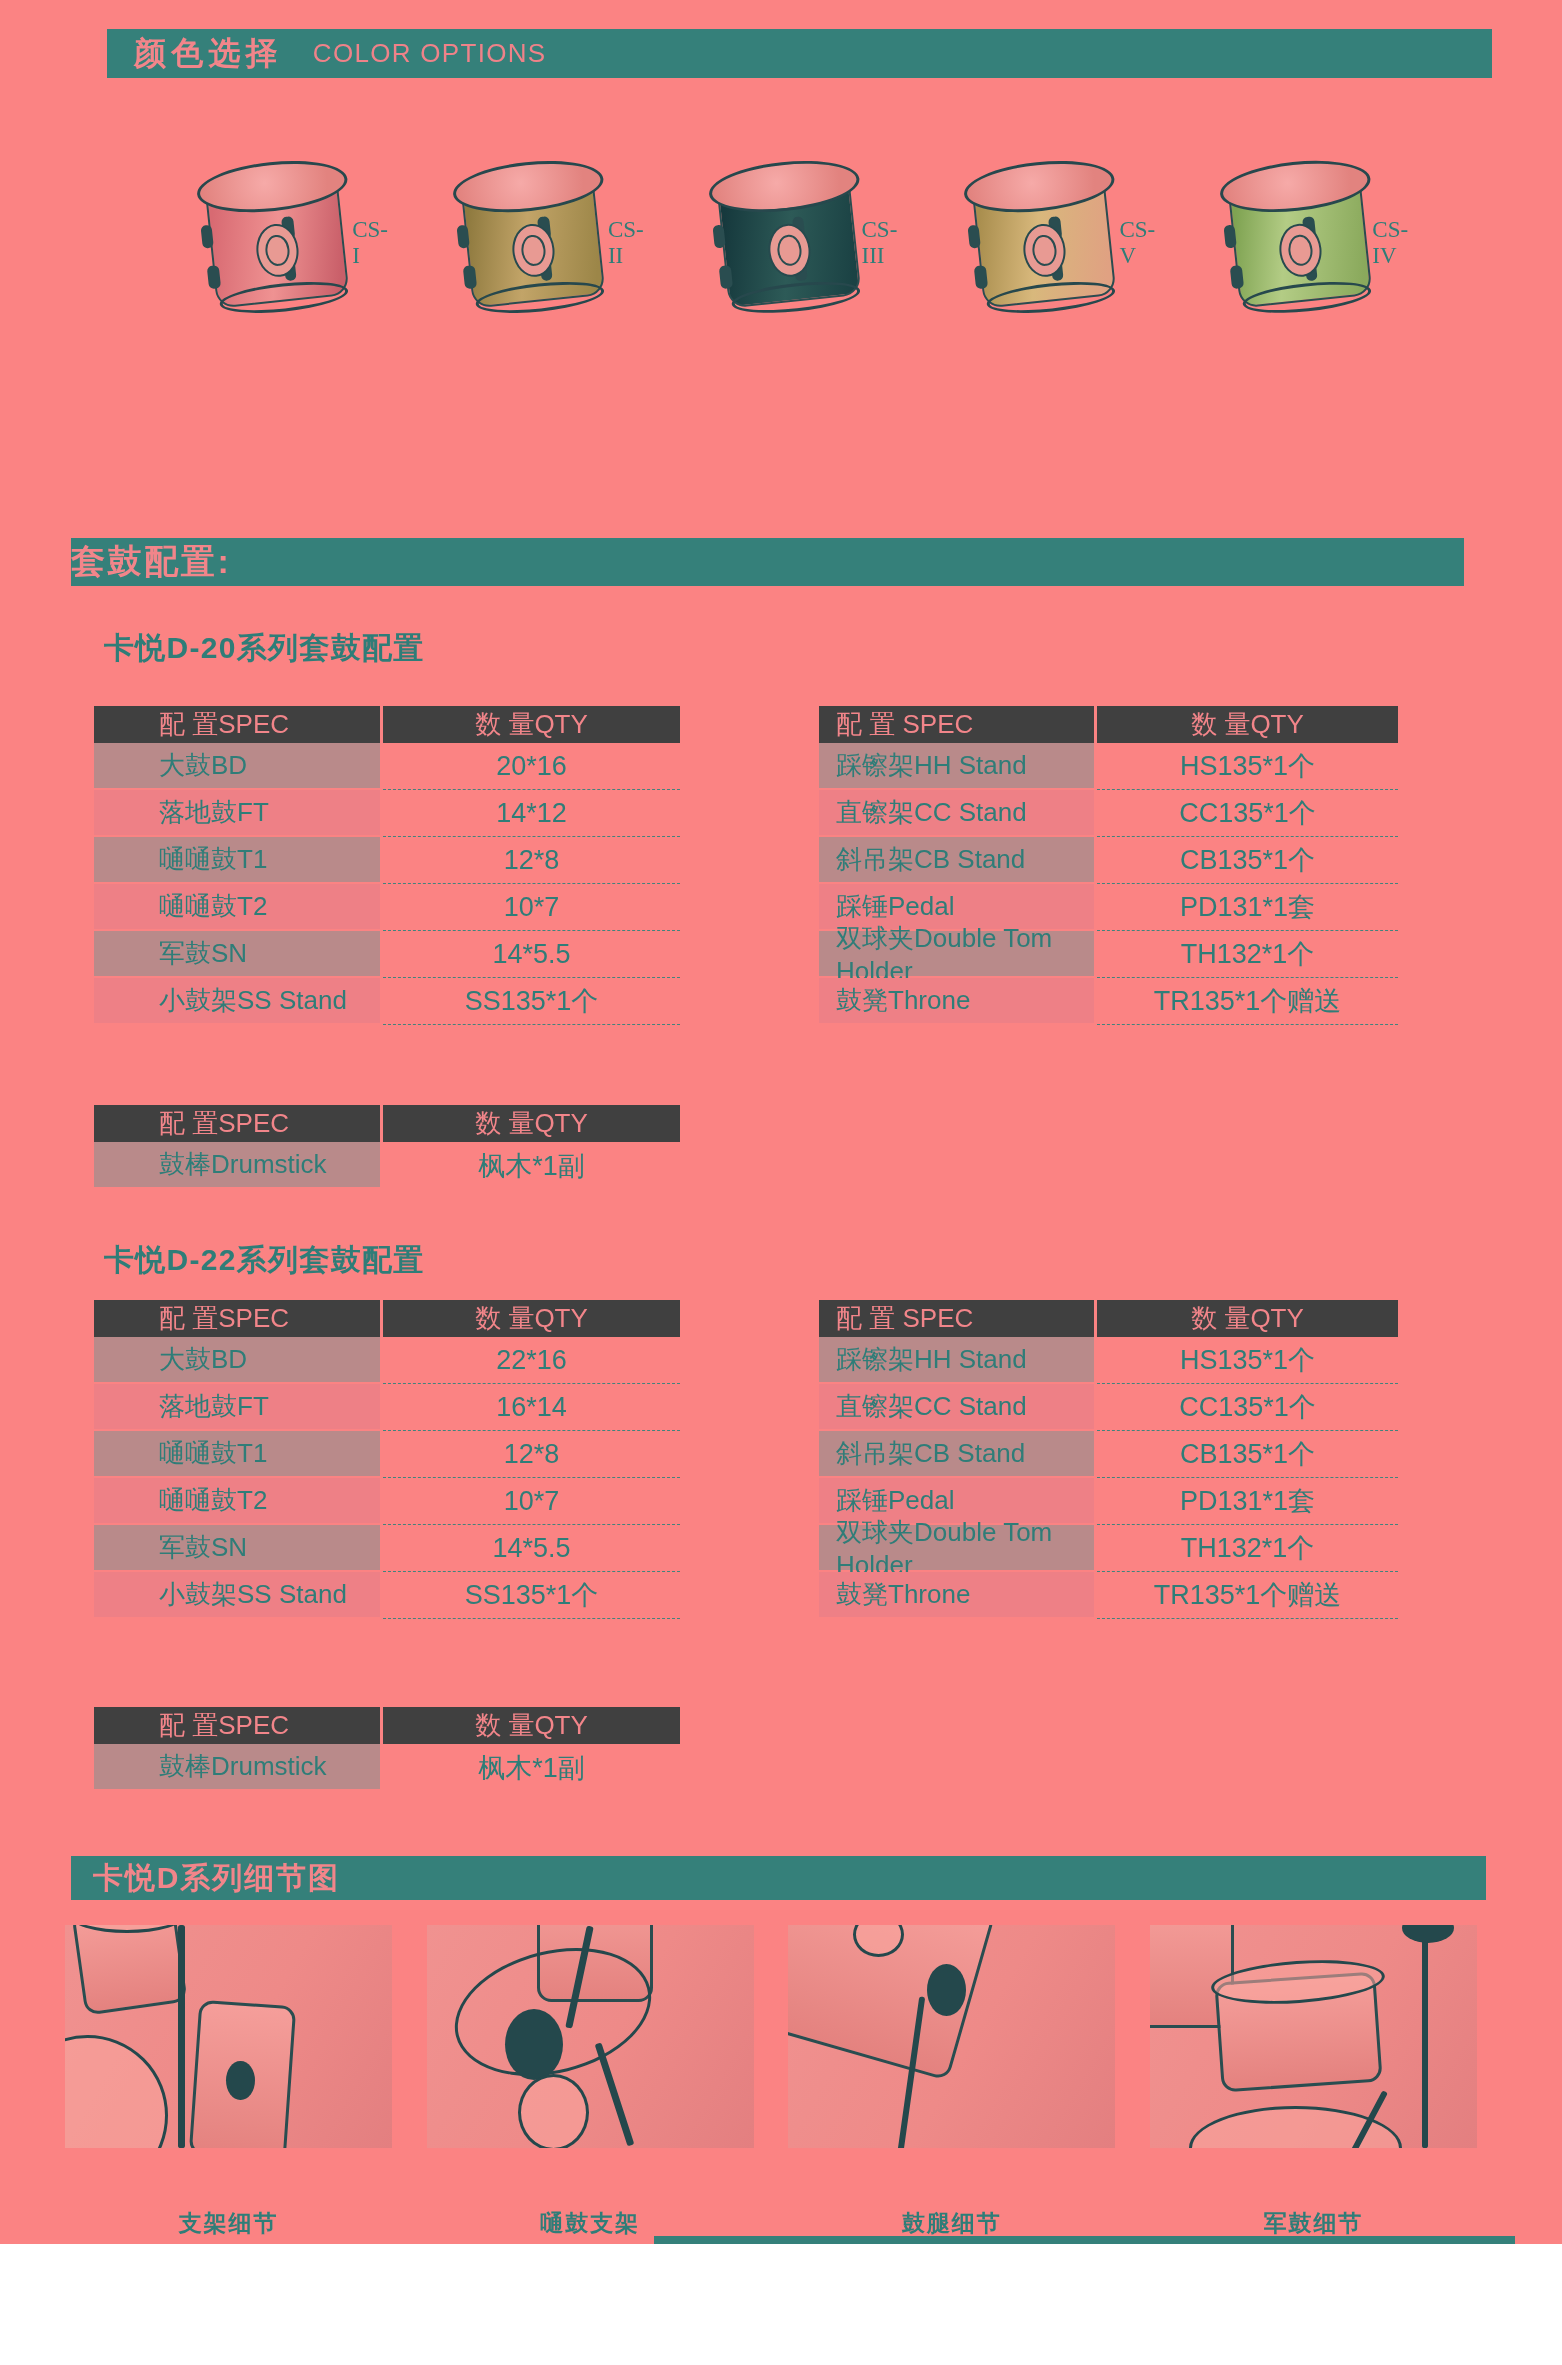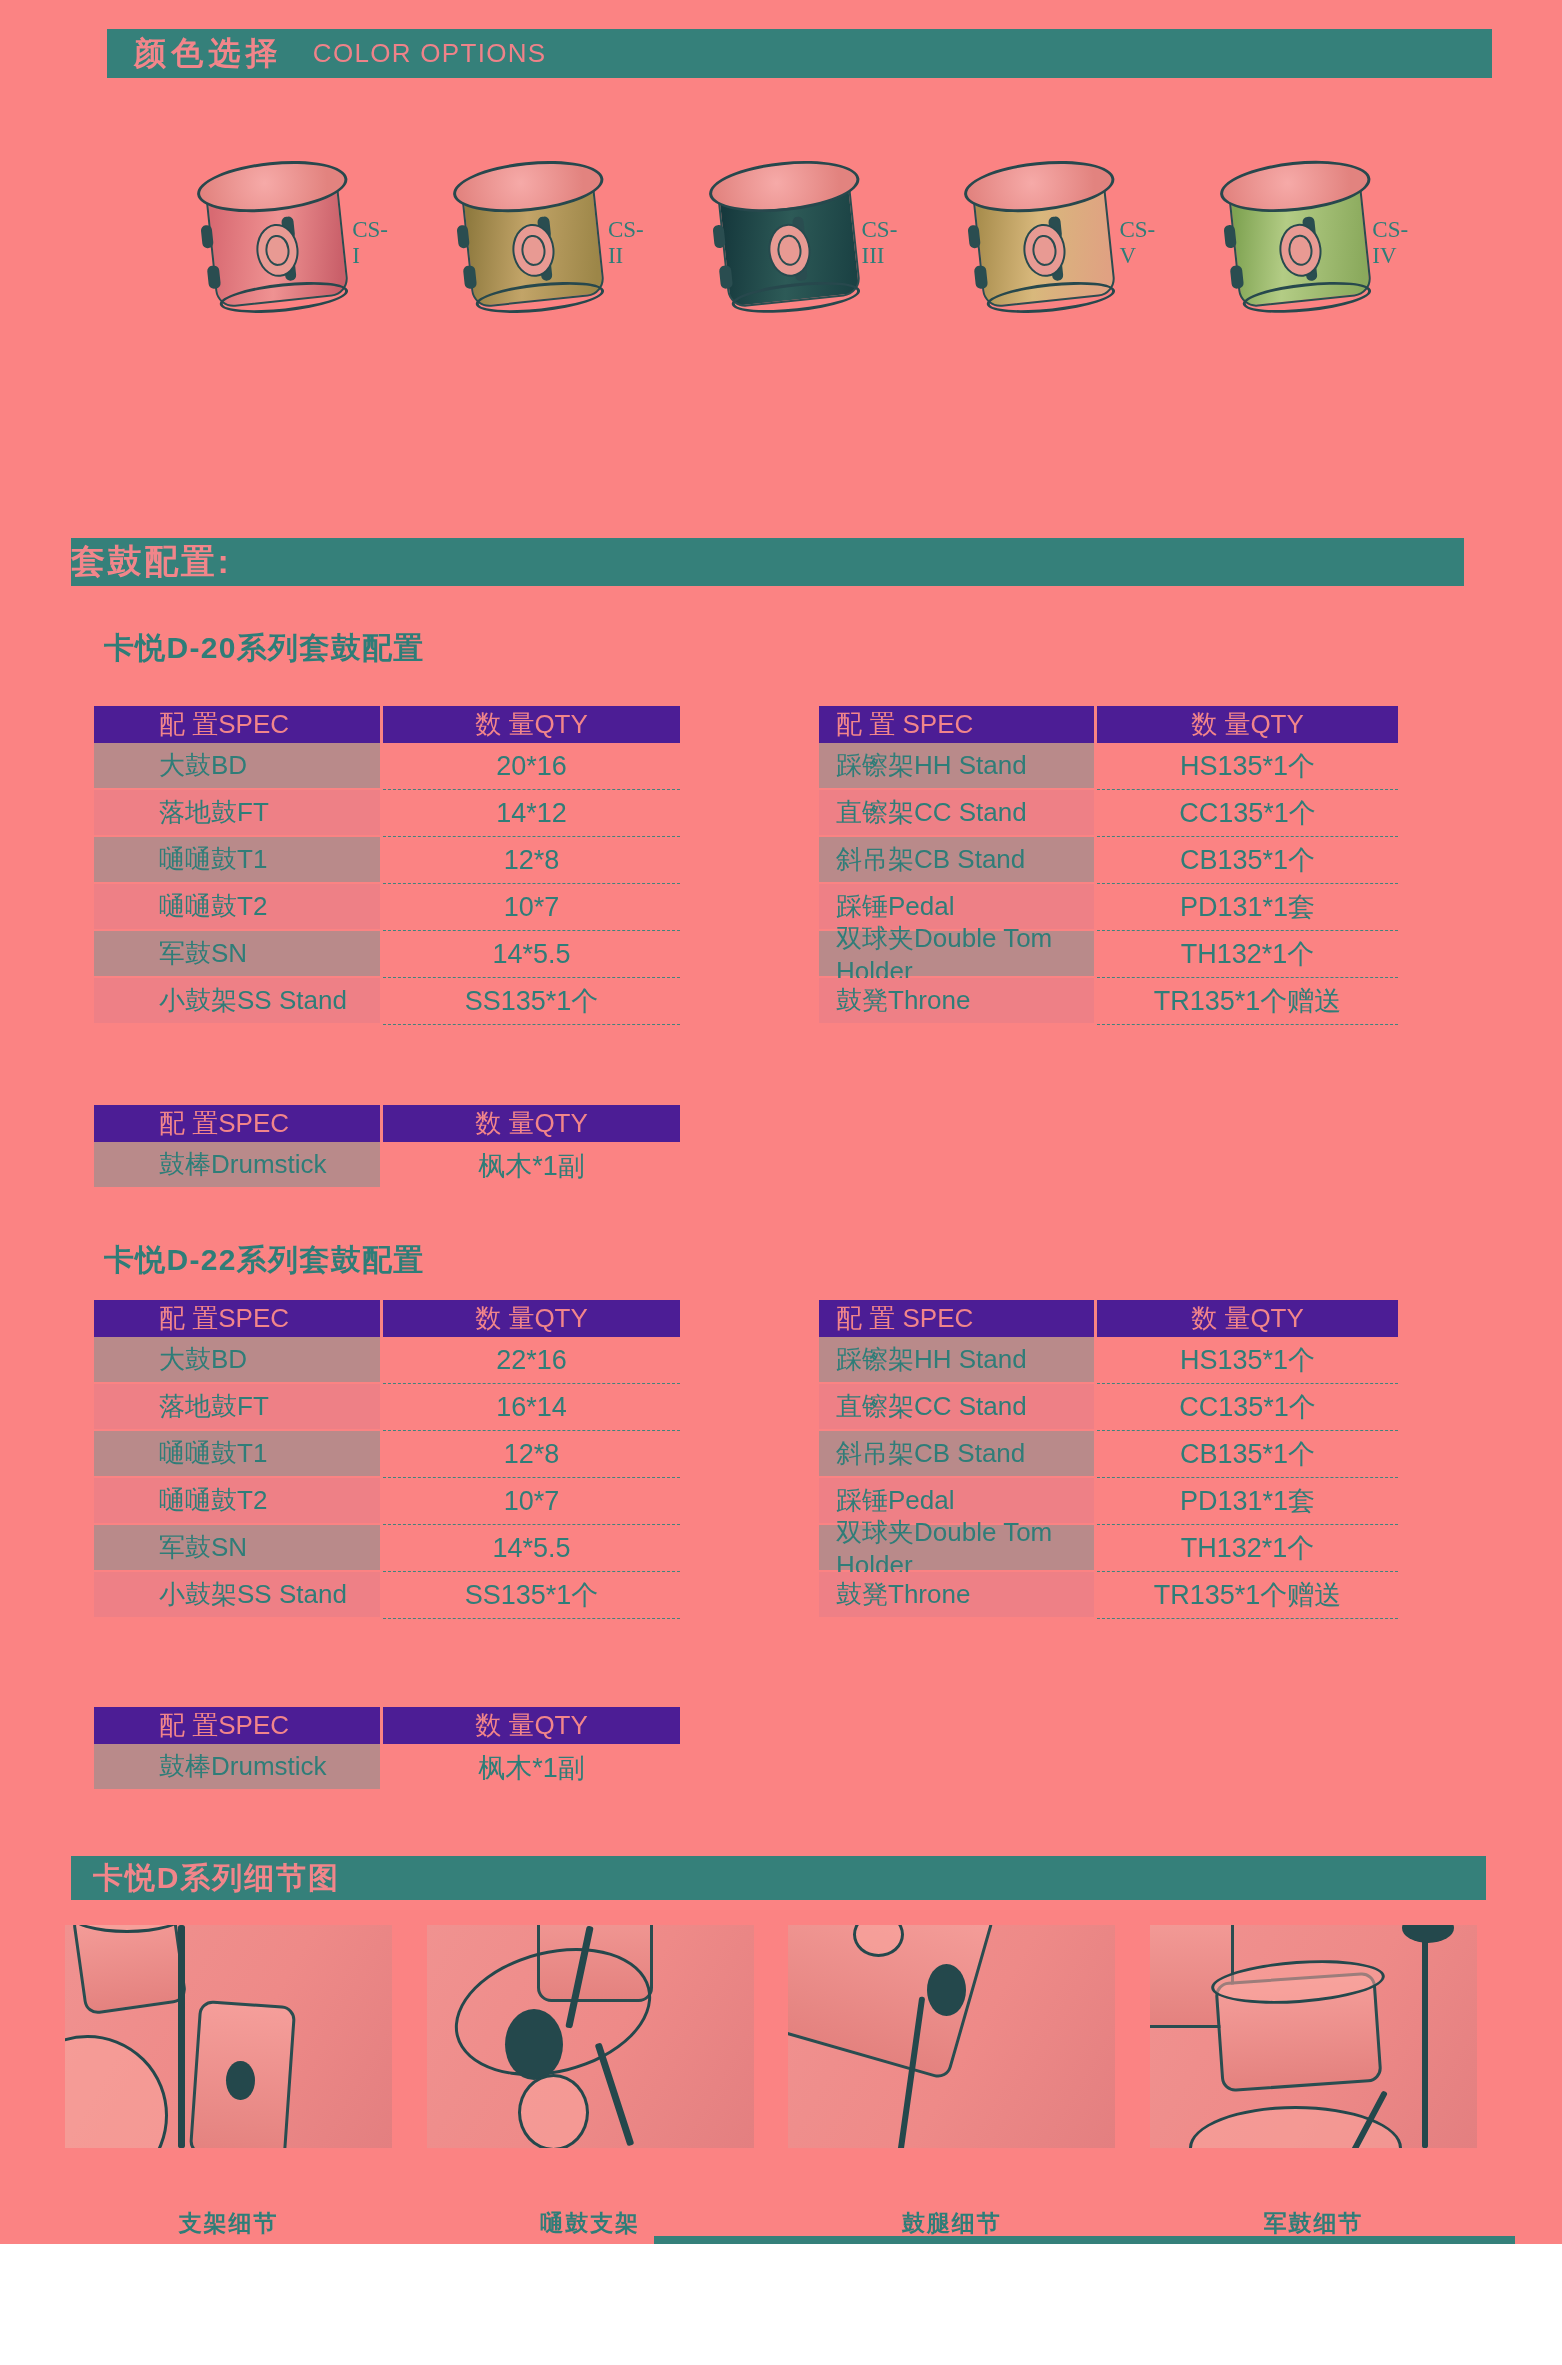--- a/index.html
+++ b/index.html
@@ -54,21 +54,21 @@
   .swatch-name{margin-top:19.4px;font-size:24.6px;font-weight:bold;color:#2f7d78;letter-spacing:1.9px;}
   .swatch-code{margin-top:10.4px;font-size:23px;color:#2f7d78;font-family:"Liberation Serif", serif;}
 
   
   .series-heading{position:absolute;left:104px;color:#2f7d78;font-size:30px;font-weight:bold;letter-spacing:1.3px;}
   #heading-d20{top:628px;}
   #heading-d22{top:1240px;}
 
   
   .spec-table{position:absolute;}
-  .thead{display:flex;height:37px;background:#4c1d95;color:#f2858a;font-size:26px;}
+  .thead{display:flex;height:37px;background:#404040;color:#f2858a;font-size:26px;}
   .thead .hcell{display:flex;align-items:center;box-sizing:border-box;height:100%;}
   .tbl-left .hcell.h-label{width:289px;padding-left:65px;border-right:3.9px solid #fb8383;}
   .tbl-left .hcell.h-value{width:297px;justify-content:center;}
   .tbl-right .hcell.h-label{width:278px;padding-left:17px;border-right:3.9px solid #fb8383;}
   .tbl-right .hcell.h-value{width:301px;justify-content:center;}
   .trow{display:flex;height:47px;}
   .trow .label{display:flex;align-items:center;box-sizing:border-box;color:#2f7d78;font-size:26px;
     border-right:3.9px solid #fb8383;border-bottom:2.6px solid #fb8383;}
   .tbl-left .trow .label{width:289px;padding-left:65px;}
   .tbl-right .trow .label{width:278px;padding-left:17px;}

